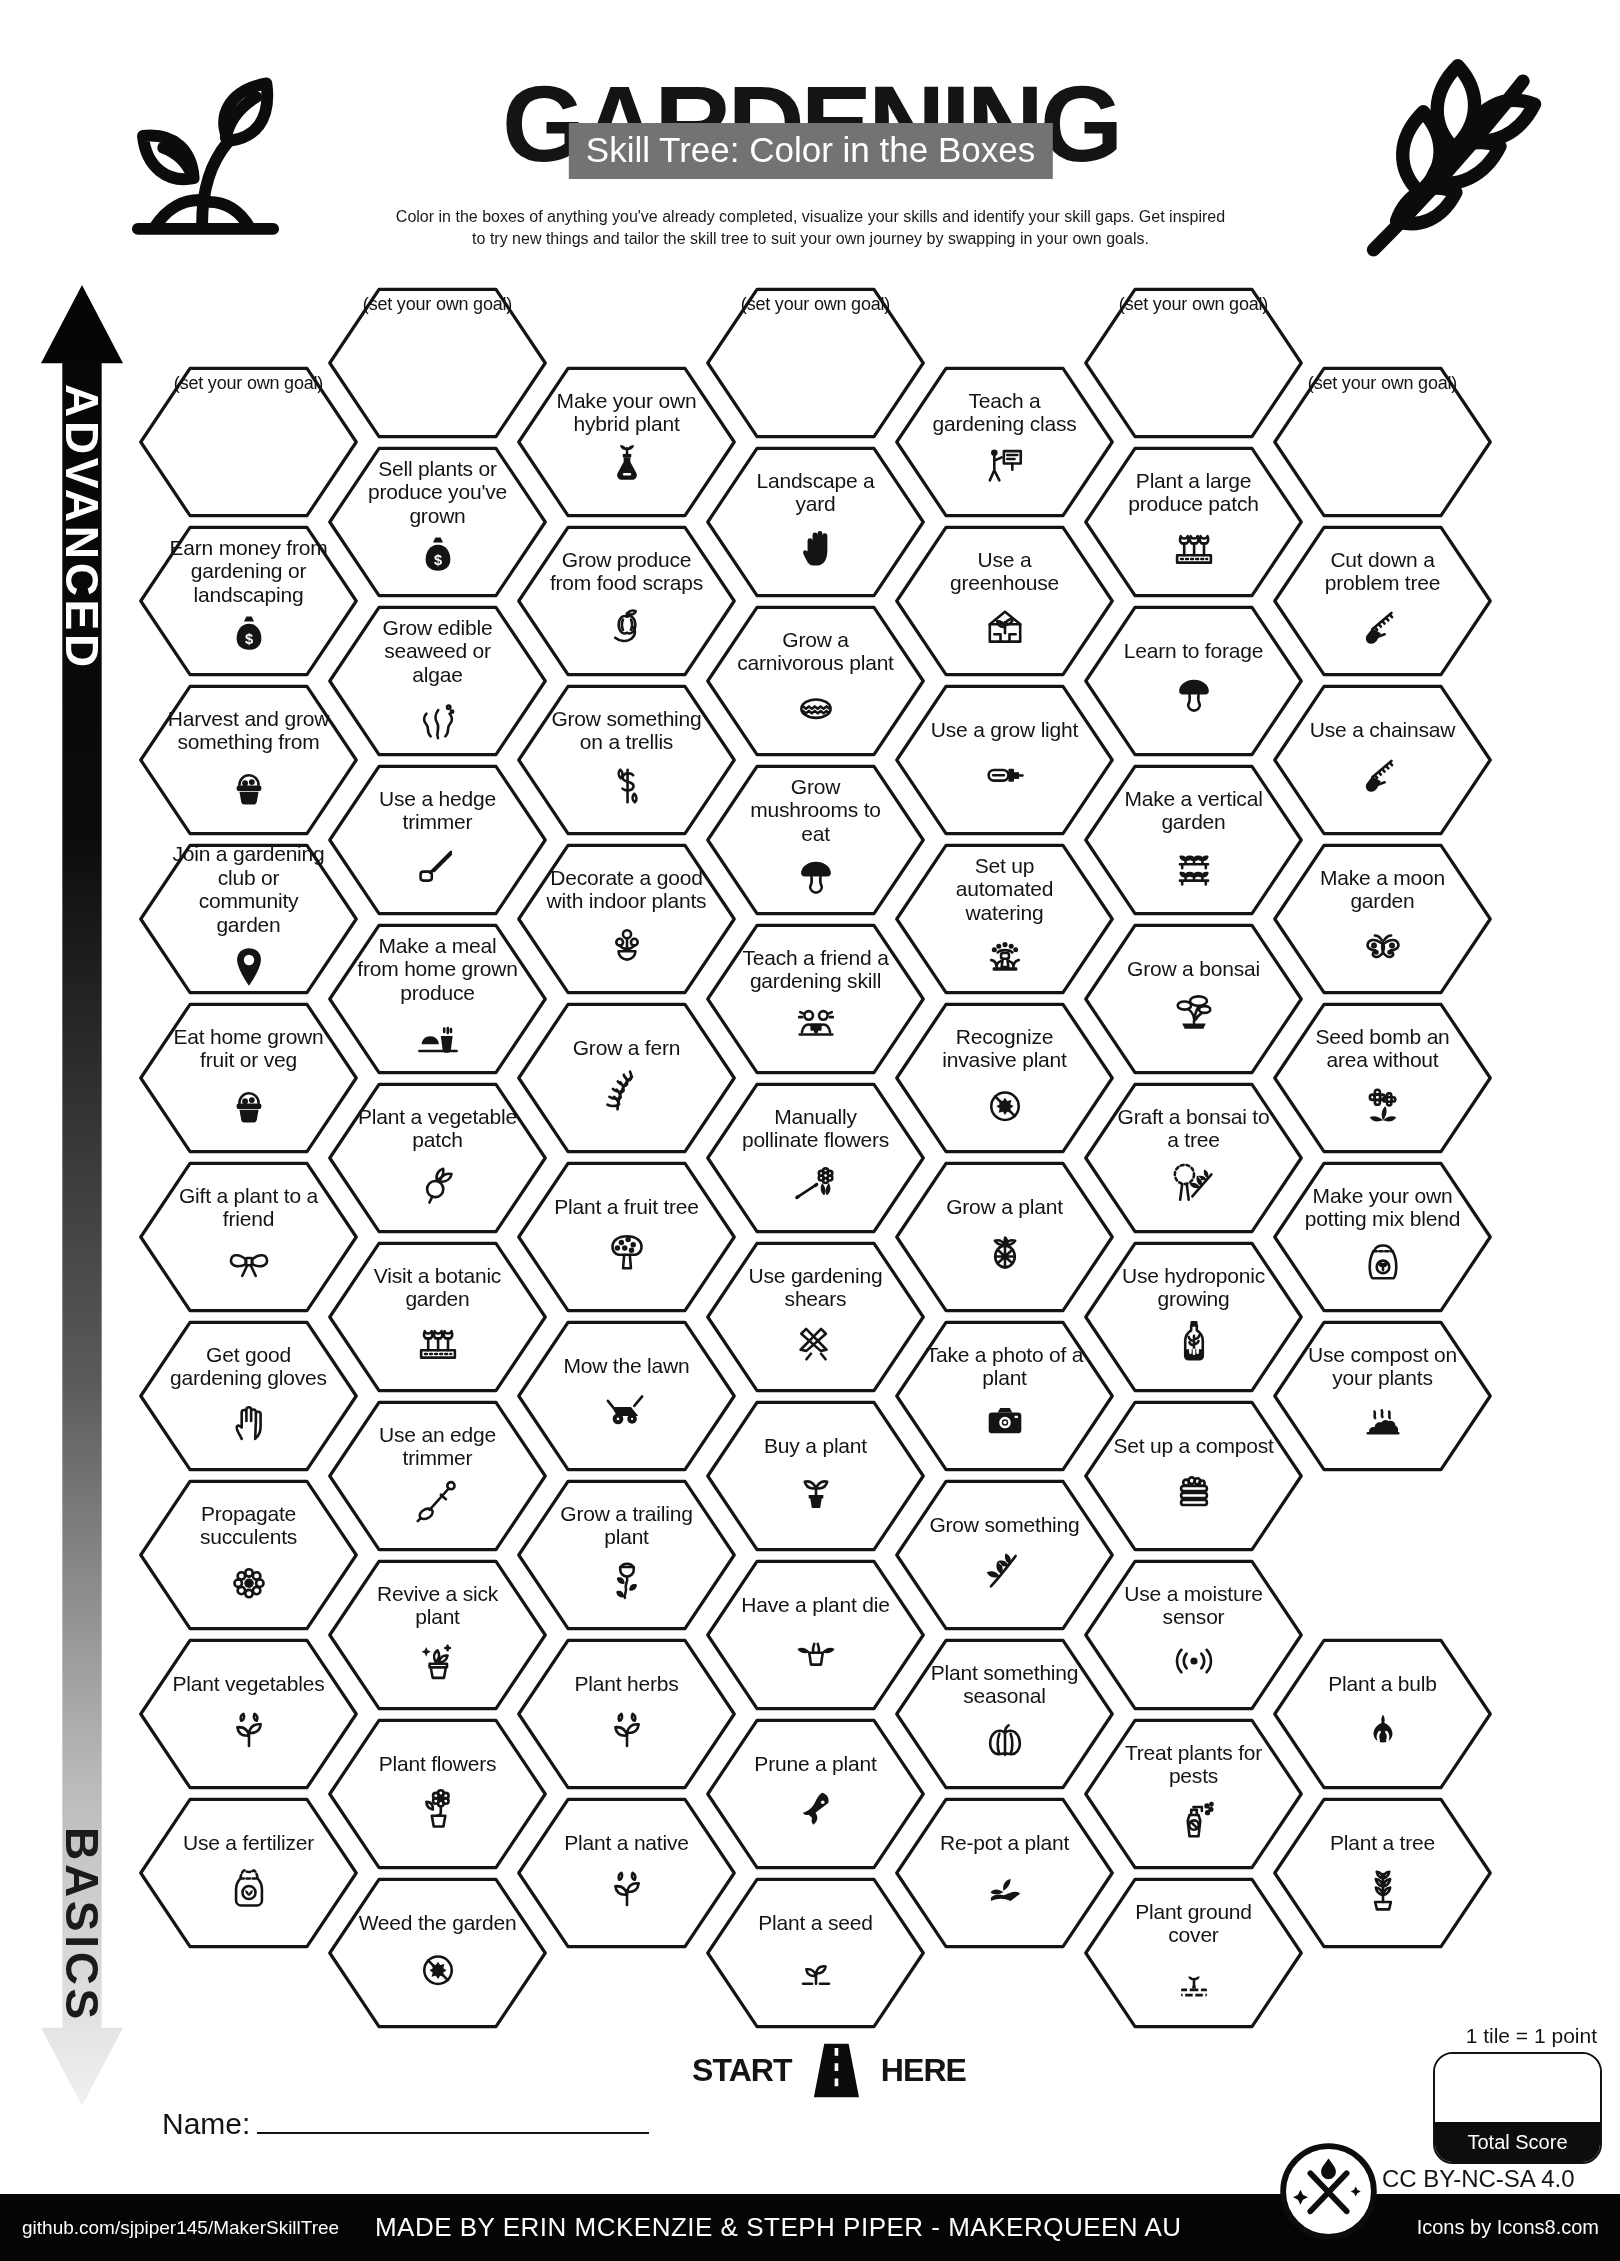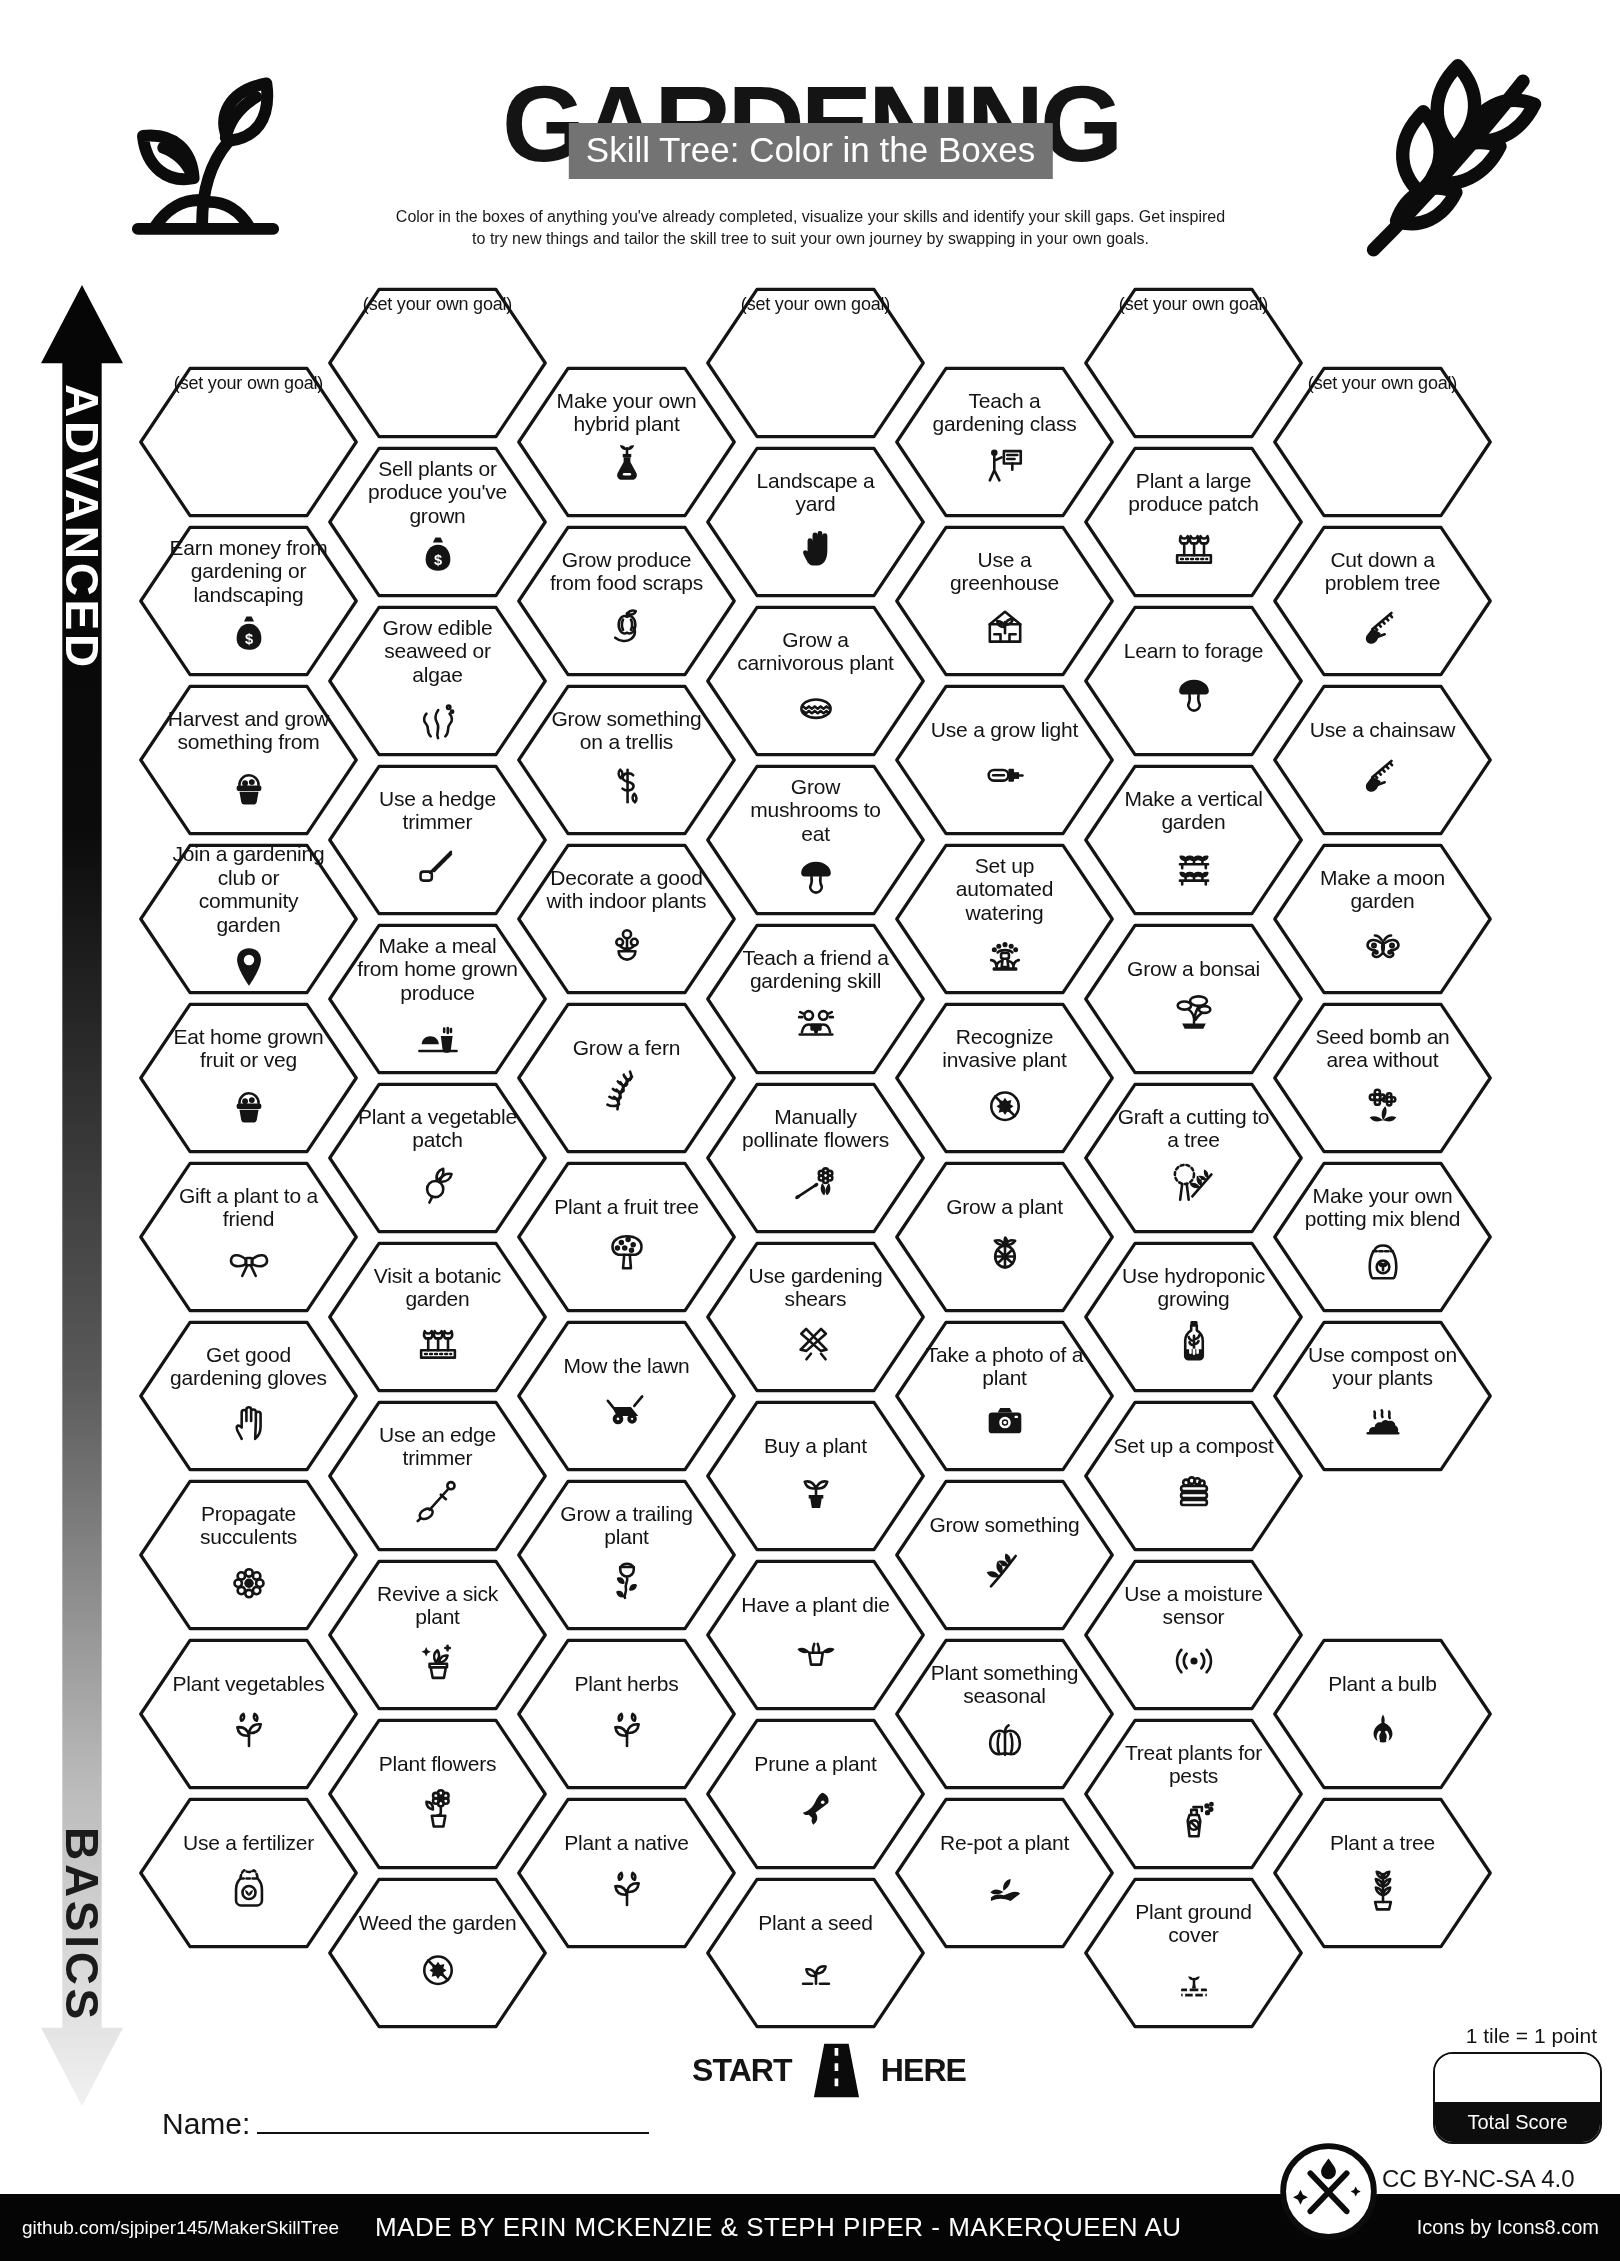--- a/index.html
+++ b/index.html
@@ -61,21 +61,21 @@
   
   .start-here{
     position:absolute;top:2037px;left:829px;transform:translateX(-50%);
     display:flex;align-items:center;gap:14px;font-size:32px;font-weight:bold;letter-spacing:-0.9px;
   }
   .road-icon{width:61px;height:67px;}
   .name-row{position:absolute;left:162px;top:2105px;font-size:30px;}
   .name-line{display:inline-block;width:392px;height:27px;border-bottom:2.8px solid #111;margin-left:6.5px;}
   .tile-note{position:absolute;right:24px;top:2024px;font-size:21px;}
   .score-box{
-    position:absolute;left:1433px;top:2052px;width:169px;height:92px;
+    position:absolute;left:1433px;top:2052px;width:169px;height:112px;
     border:2.8px solid #111;border-radius:20px;background:#fff;overflow:hidden;box-sizing:border-box;
   }
   .score-area{position:absolute;left:0;right:0;top:0;bottom:40px;background:#fff;}
   .score-label{
     position:absolute;left:0;right:0;bottom:0;height:40px;background:#0d0d0d;color:#fff;
     display:flex;align-items:center;justify-content:center;font-size:20px;
   }
   .license{position:absolute;left:1382px;top:2165px;font-size:24px;white-space:nowrap;}
   .maker-badge{position:absolute;left:1279px;top:2142px;width:99px;height:99px;z-index:5;}
   footer{
@@ -944,21 +944,21 @@
           <path d="M24 32c0-6 1.5-10 4-15M19 20c2.5 1.5 4.5 4.5 5 8M31 23c-2 1.5-4.5 4-5.5 6" stroke-width="2.2"></path>
           <path class="f" d="M13.5 32.5h21l-2.2 4.5H15.7z"></path>
         </svg>
       </div>
     </div>
     <div class="hex" style="left: 1083px; top: 1082px;">
       <svg class="hex-bg" viewBox="0 0 480 330">
         <polygon points="6,165 113,5 367,5 474,165 367,325 113,325" fill="#ffffff" stroke="#141414" stroke-width="7" stroke-linejoin="round"></polygon>
       </svg>
       <div class="hex-content">
-        <div class="hex-label">Graft a cutting to a tree</div>
+        <div class="hex-label">Graft a bonsai to a tree</div>
         <svg class="ticon" viewBox="0 0 48 48">
           <circle cx="15.5" cy="15.5" r="8.5" stroke-dasharray="2.6 2.6"></circle>
           <path d="M13.5 24l-1.8 14M17.5 24l1.8 14"></path>
           <path d="M22.5 35L39.5 15.5" stroke-width="2.4"></path>
           <path class="f" d="M29.5 27.5c-5.2 1-8.2-.6-9.4-4.2 4.2-1 7.6.2 9.4 4.2zM30.8 26c1-5.2-.6-8.2-4.2-9.4-1 4.2.2 7.6 4.2 9.4zM35.5 20.5c-4.4.8-7-.6-8-3.6 3.6-.8 6.4.2 8 3.6zM36.6 19.2c.8-4.4-.6-7-3.6-8-.8 3.6.2 6.4 3.6 8z"></path>
         </svg>
       </div>
     </div>
     <div class="hex" style="left: 1083px; top: 1241px;">
       <svg class="hex-bg" viewBox="0 0 480 330">

